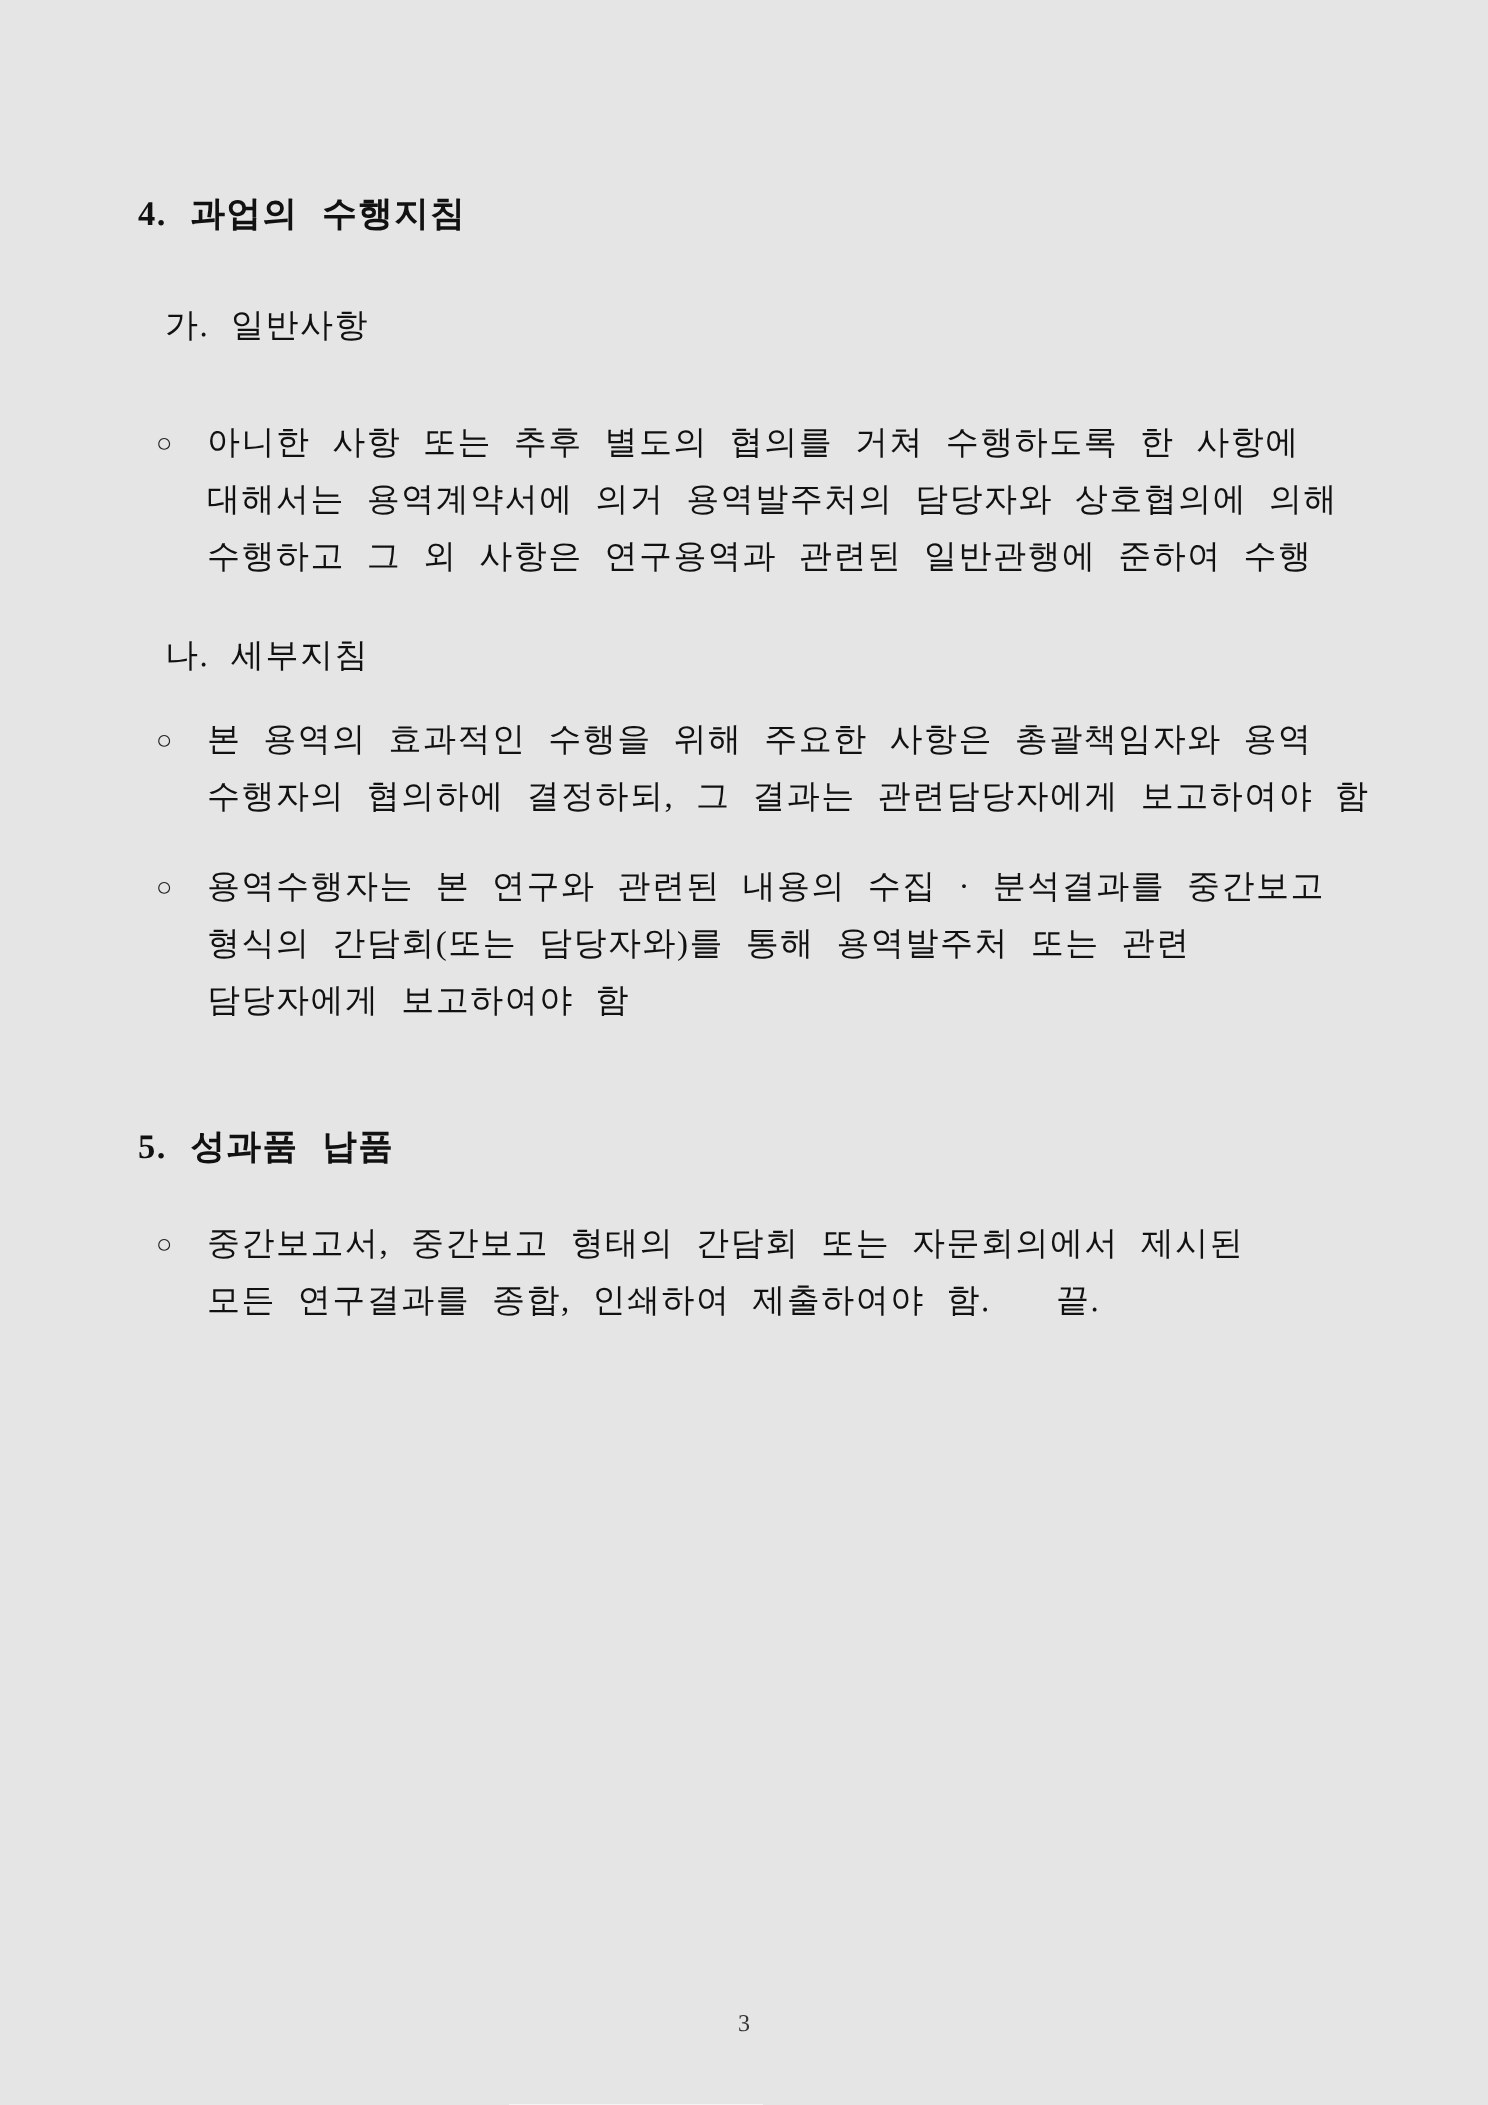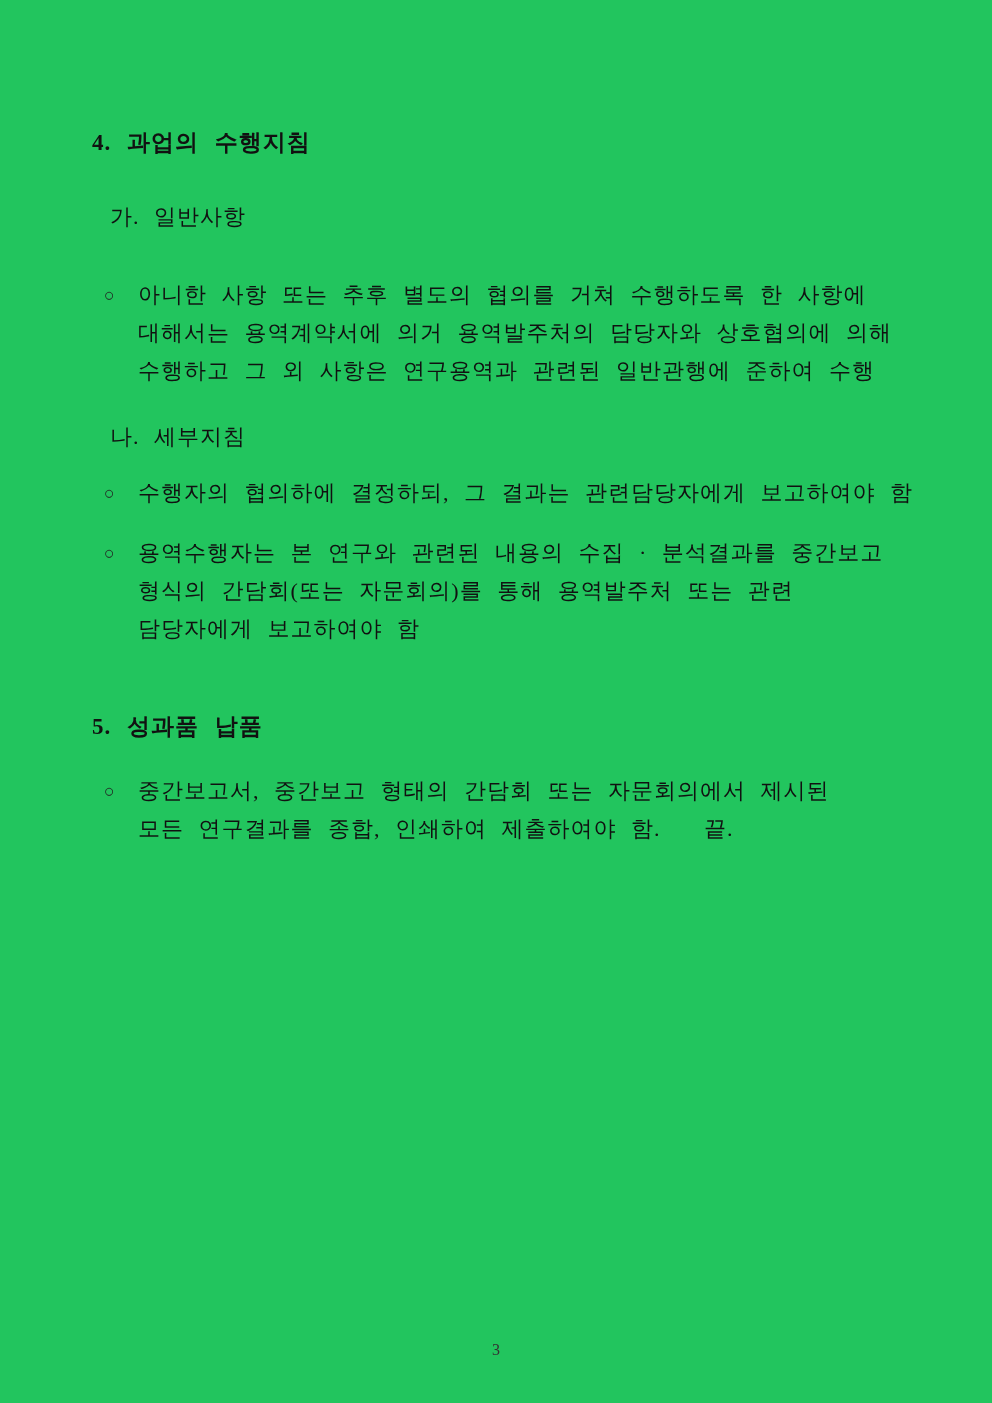--- a/index.html
+++ b/index.html
@@ -13,21 +13,21 @@
     position: relative;
     font-family: "Liberation Serif", "DejaVu Serif", serif;
     color: #111111;
     overflow: hidden;
   }
   .page {
     position: absolute;
     inset: 0;
     padding: 128px 43px 0 92px;
     box-sizing: border-box;
-    background: #22c55e;
+    background: #e5e5e5;
   }
   .h-main {
     font-size: 23px;
     line-height: 30px;
     font-weight: bold;
     letter-spacing: 1px;
     word-spacing: 9px;
     margin: 0;
   }
   .h-sub {
@@ -95,29 +95,30 @@
       <div class="line">대해서는 용역계약서에 의거 용역발주처의 담당자와 상호협의에 의해</div>
       <div class="line">수행하고 그 외 사항은 연구용역과 관련된 일반관행에 준하여 수행</div>
     </div>
   </div>
 
   <h2 class="h-sub mt-sub-na">나. 세부지침</h2>
 
   <div class="bullet mt-bullet2">
     <span class="marker">○</span>
     <div class="lines">
+      <div class="line">본 용역의 효과적인 수행을 위해 주요한 사항은 총괄책임자와 용역</div>
       <div class="line">수행자의 협의하에 결정하되, 그 결과는 관련담당자에게 보고하여야 함</div>
     </div>
   </div>
 
   <div class="bullet mt-bullet3">
     <span class="marker">○</span>
     <div class="lines">
       <div class="line">용역수행자는 본 연구와 관련된 내용의 수집 · 분석결과를 중간보고</div>
-      <div class="line">형식의 간담회(또는 자문회의)를 통해 용역발주처 또는 관련</div>
+      <div class="line">형식의 간담회(또는 담당자와)를 통해 용역발주처 또는 관련</div>
       <div class="line">담당자에게 보고하여야 함</div>
     </div>
   </div>
 
   <h1 class="h-main mt-heading5">5. 성과품 납품</h1>
 
   <div class="bullet mt-bullet4">
     <span class="marker">○</span>
     <div class="lines">
       <div class="line">중간보고서, 중간보고 형태의 간담회 또는 자문회의에서 제시된</div>

